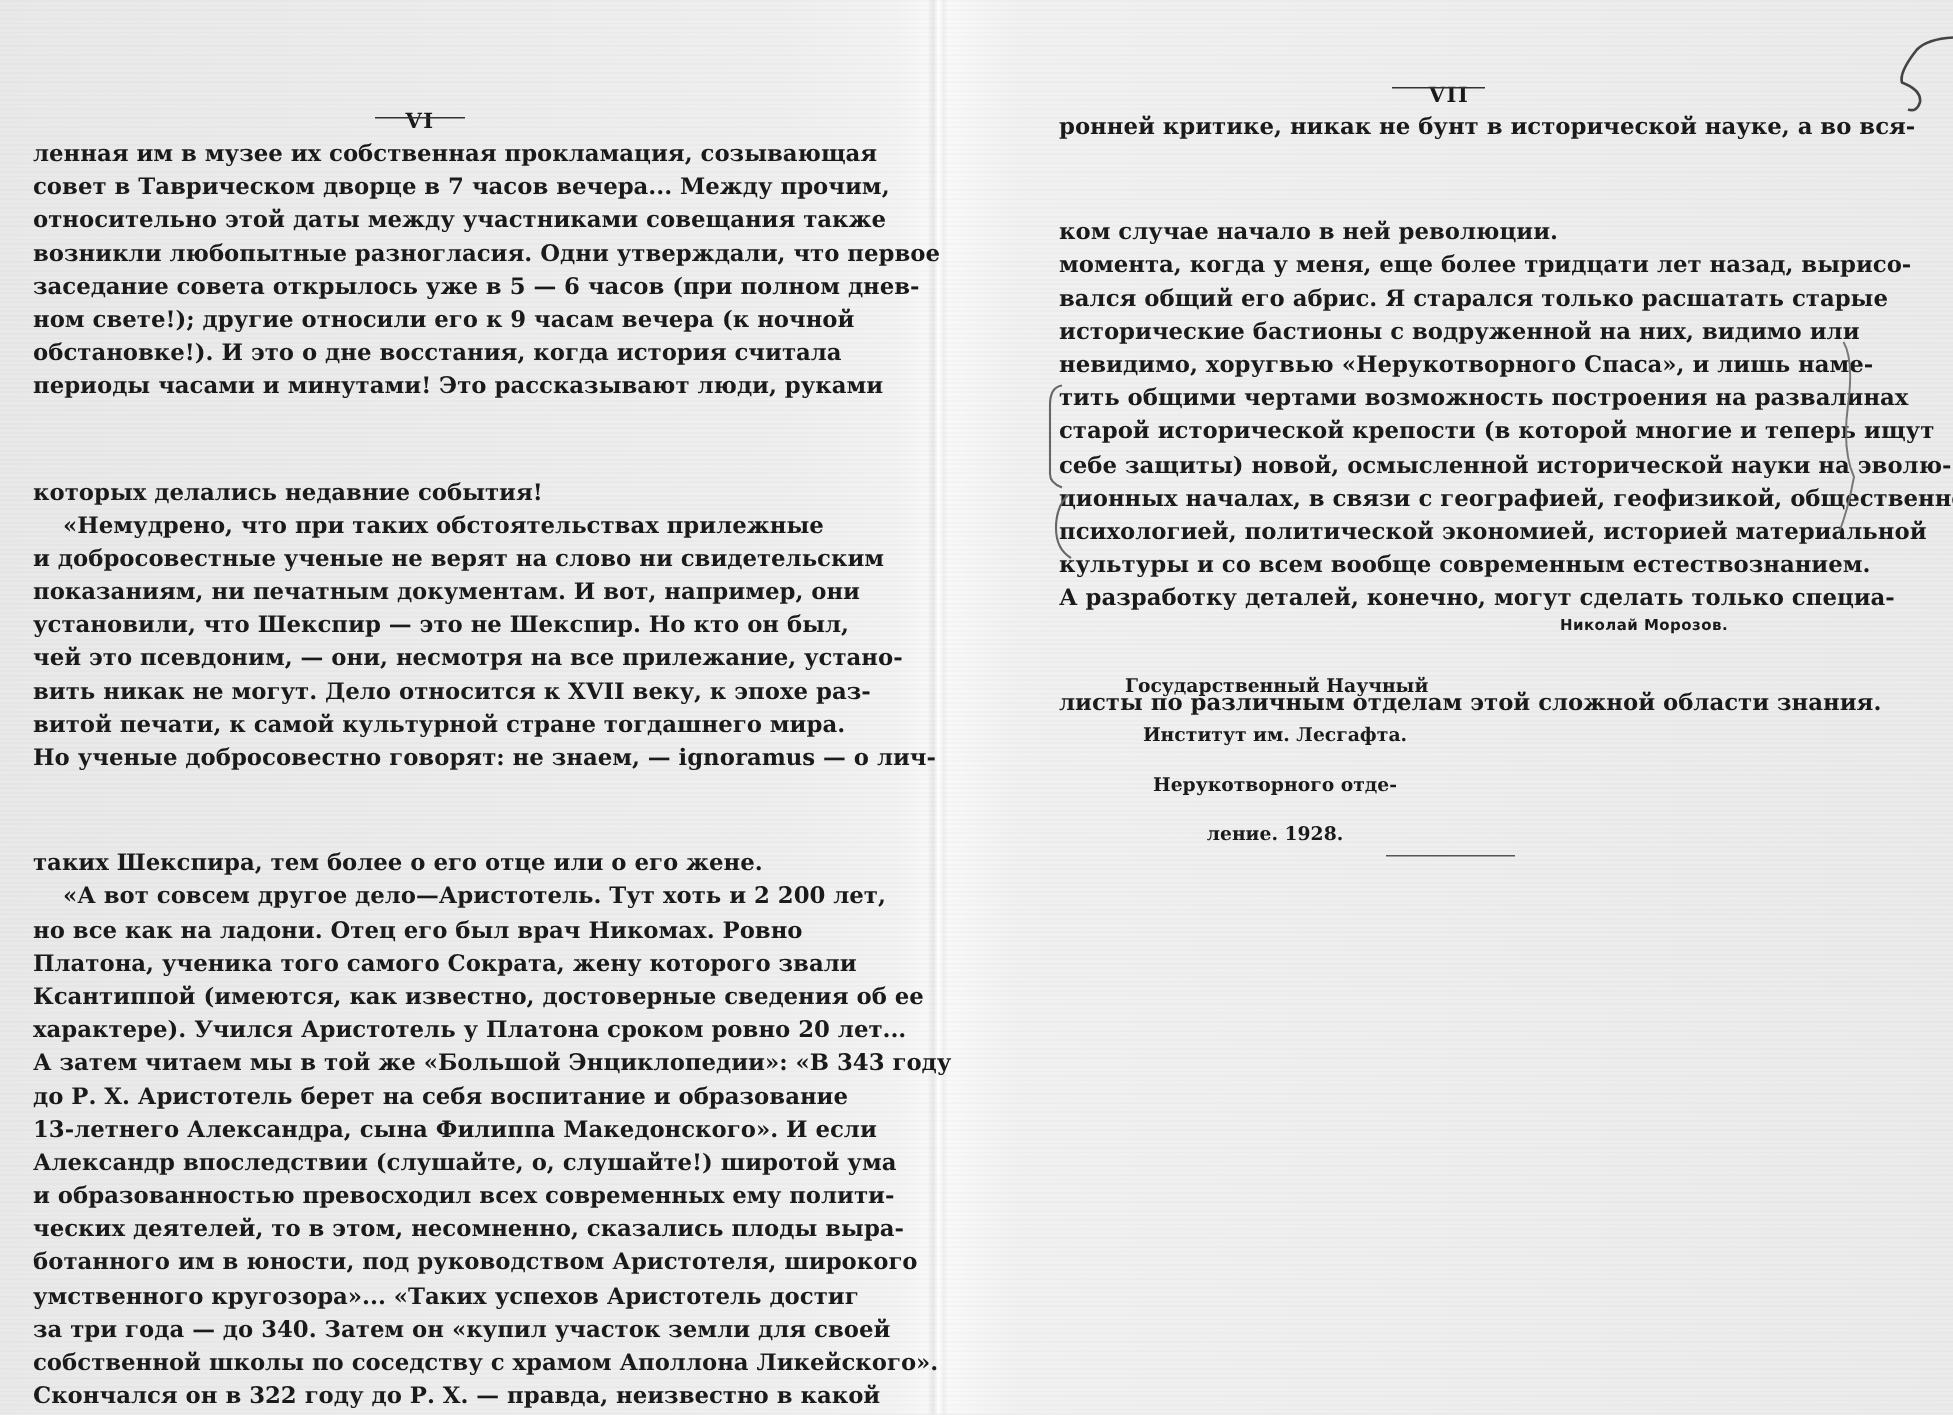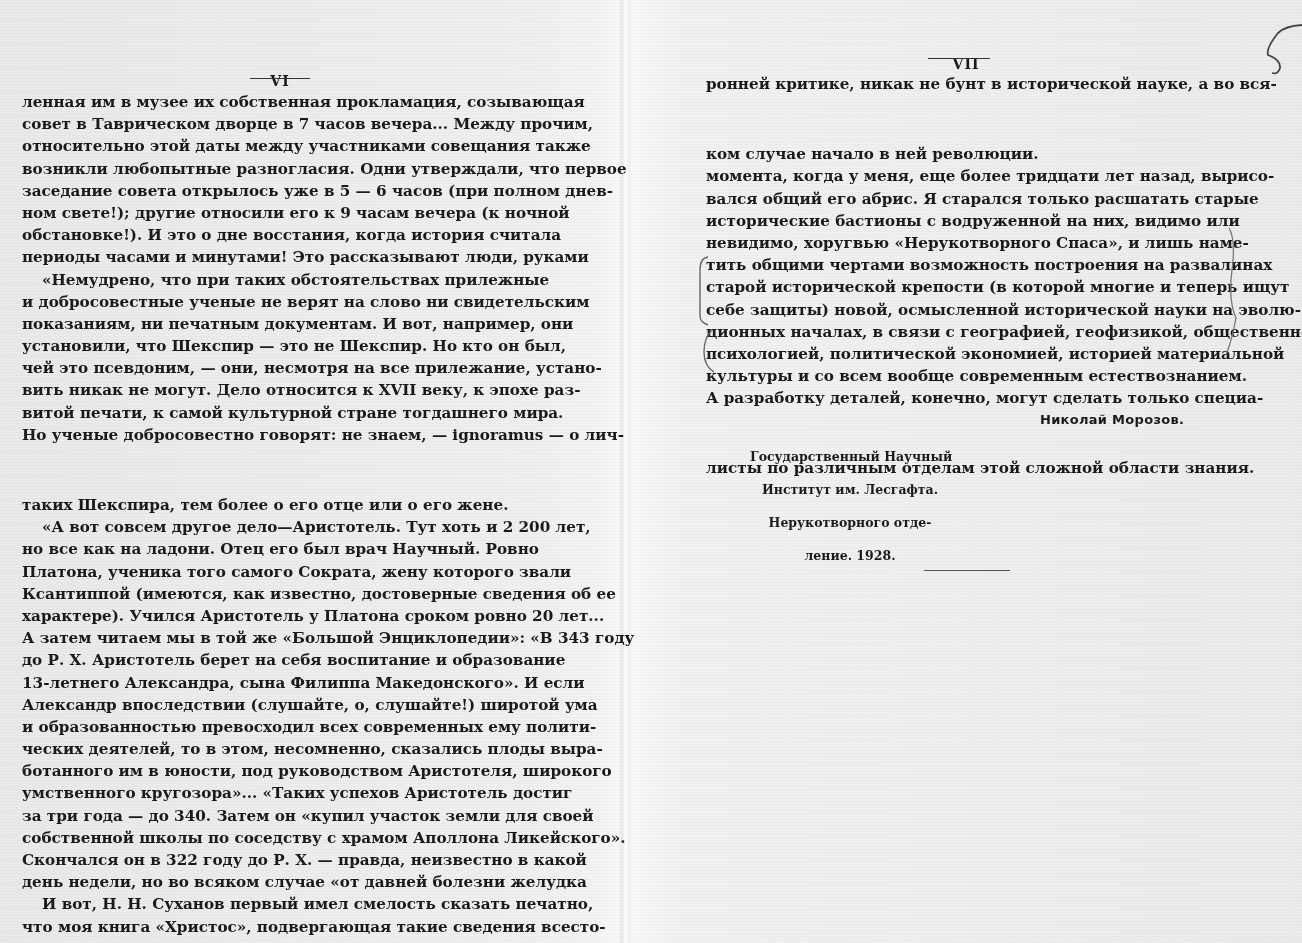--- a/index.html
+++ b/index.html
@@ -35,21 +35,21 @@
     font-size: 15.2px; font-weight: bold; line-height: 22.2px;
   }
   .line {
     display: block; white-space: nowrap; text-align: justify; text-align-last: justify;
     height: 22.2px;
   }
   .line.last { text-align-last: left; margin-top: 48px; }
   .line.indent { padding-left: 20px; }
   .signature {
     position: absolute; font-family: "DejaVu Sans", "Liberation Sans", sans-serif;
-    font-weight: bold; font-size: 13px; letter-spacing: 0.3px;
+    font-weight: bold; font-size: 10px; letter-spacing: 0.3px;
   }
   .address {
     position: absolute; font-size: 12.5px; font-weight: bold; line-height: 17px; text-align: center;
   }
   .address span { display: block; white-space: nowrap; margin-top: 16px; }
   .end-rule { position: absolute; height: 1px; background: #555; }
   .pencil { position: absolute; }
 </style>
 </head>
 <body>
@@ -62,31 +62,32 @@
     <div class="folio-rule" style="left:228px; top:78px; width:60px;"></div>
     <div class="text" id="left-text" style="top:91px;">
         <span class="line">ленная им в музее их собственная прокламация, созывающая</span>
         <span class="line">совет в Таврическом дворце в 7 часов вечера... Между прочим,</span>
         <span class="line">относительно этой даты между участниками совещания также</span>
         <span class="line">возникли любопытные разногласия. Одни утверждали, что первое</span>
         <span class="line">заседание совета открылось уже в 5 — 6 часов (при полном днев-</span>
         <span class="line">ном свете!); другие относили его к 9 часам вечера (к ночной</span>
         <span class="line">обстановке!). И это о дне восстания, когда история считала</span>
         <span class="line">периоды часами и минутами! Это рассказывают люди, руками</span>
+        <span class="line last">которых делались недавние события!</span>
         <span class="line indent">«Немудрено, что при таких обстоятельствах прилежные</span>
         <span class="line">и добросовестные ученые не верят на слово ни свидетельским</span>
         <span class="line">показаниям, ни печатным документам. И вот, например, они</span>
         <span class="line">установили, что Шекспир — это не Шекспир. Но кто он был,</span>
         <span class="line">чей это псевдоним, — они, несмотря на все прилежание, устано-</span>
         <span class="line">вить никак не могут. Дело относится к XVII веку, к эпохе раз-</span>
         <span class="line">витой печати, к самой культурной стране тогдашнего мира.</span>
         <span class="line">Но ученые добросовестно говорят: не знаем, — ignoramus — о лич-</span>
         <span class="line last">таких Шекспира, тем более о его отце или о его жене.</span>
         <span class="line indent">«А вот совсем другое дело—Аристотель. Тут хоть и 2 200 лет,</span>
-        <span class="line">но все как на ладони. Отец его был врач Научный. Ровно</span>
+        <span class="line">но все как на ладони. Отец его был врач Никомах. Ровно</span>
         <span class="line">Платона, ученика того самого Сократа, жену которого звали</span>
         <span class="line">Ксантиппой (имеются, как известно, достоверные сведения об ее</span>
         <span class="line">характере). Учился Аристотель у Платона сроком ровно 20 лет...</span>
         <span class="line">А затем читаем мы в той же «Большой Энциклопедии»: «В 343 году</span>
         <span class="line">до Р. Х. Аристотель берет на себя воспитание и образование</span>
         <span class="line">13-летнего Александра, сына Филиппа Македонского». И если</span>
         <span class="line">Александр впоследствии (слушайте, о, слушайте!) широтой ума</span>
         <span class="line">и образованностью превосходил всех современных ему полити-</span>
         <span class="line">ческих деятелей, то в этом, несомненно, сказались плоды выра-</span>
         <span class="line">ботанного им в юности, под руководством Аристотеля, широкого</span>

